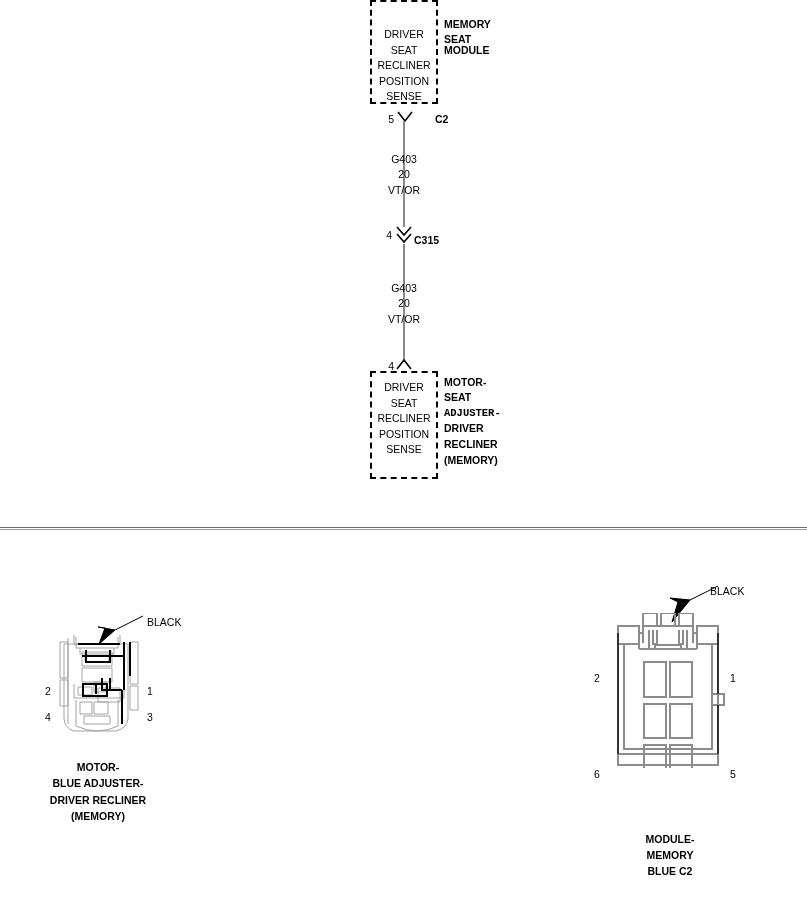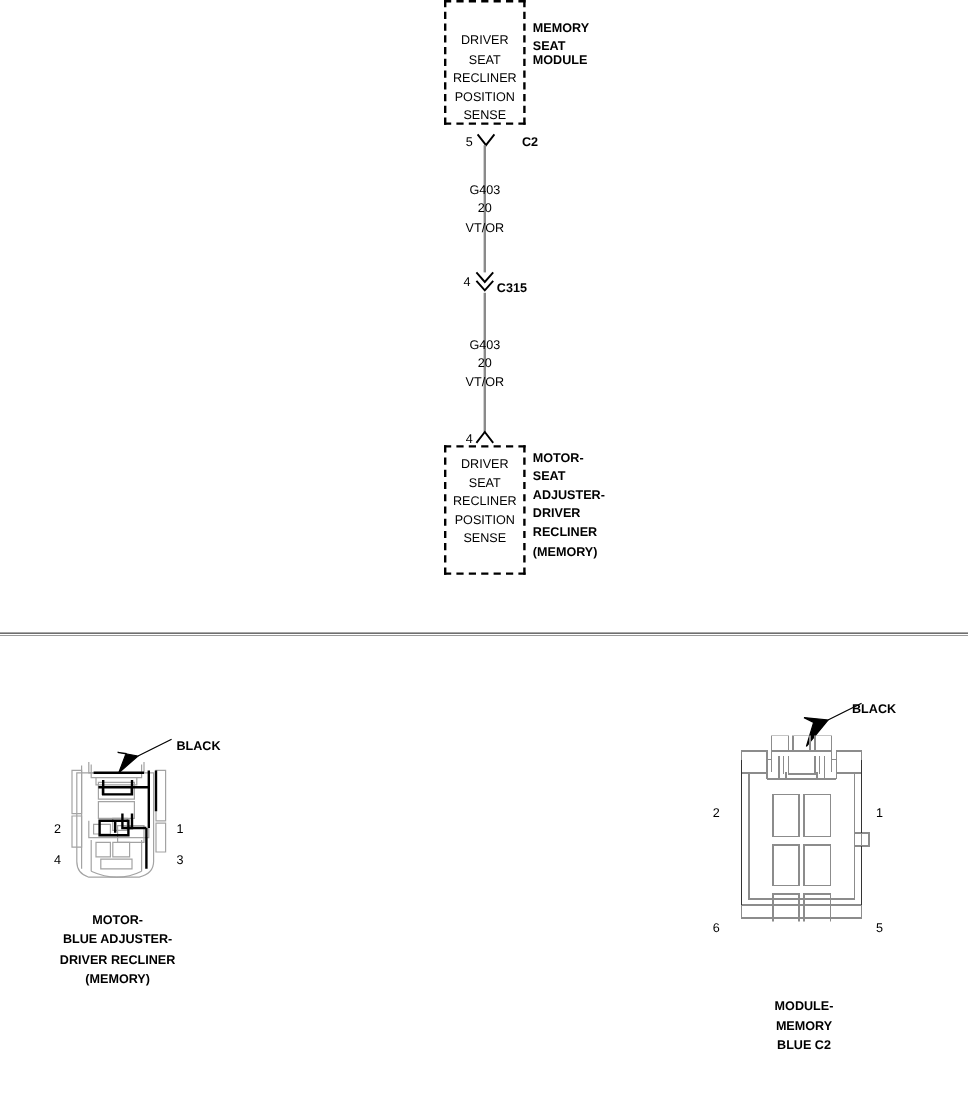--- a/index.html
+++ b/index.html
@@ -92,21 +92,21 @@
     line-height: 16.5px;
     font-weight: bold;
     text-align: center;
     color: #000;
     transform: translateX(-50%);
     white-space: nowrap;
   }
   .colorlbl {
     position: absolute;
     font-size: 10.5px;
-    font-weight: bold;
+    font-weight: normal;
     color: #000;
     white-space: nowrap;
   }
   .pinlbl {
     position: absolute;
     font-size: 10.5px;
     color: #000;
     white-space: nowrap;
   }
 </style>
@@ -165,21 +165,21 @@
   <div class="dashbox" style="left:370px; top:371px; width:68px; height:108px;"></div>
 
   <div class="devlabel" style="left:370px; top:380px; width:68px;">DRIVER</div>
   <div class="devlabel" style="left:370px; top:396px; width:68px;">SEAT</div>
   <div class="devlabel" style="left:370px; top:411px; width:68px;">RECLINER</div>
   <div class="devlabel" style="left:370px; top:427px; width:68px;">POSITION</div>
   <div class="devlabel" style="left:370px; top:442px; width:68px;">SENSE</div>
 
   <div class="sidelabel" style="left:444px; top:375px;">MOTOR-</div>
   <div class="sidelabel" style="left:444px; top:390px;">SEAT</div>
-  <div class="sidelabel" style="left:444px; top:406px;">ADJUSTER-</div>
+  <div class="sidelabel" style="left:444px; top:406px;font-family:Liberation Mono, monospace;">ADJUSTER-</div>
   <div class="sidelabel" style="left:444px; top:421px;">DRIVER</div>
   <div class="sidelabel" style="left:444px; top:437px;">RECLINER</div>
   <div class="sidelabel" style="left:444px; top:453px;">(MEMORY)</div>
 
 </div>
 
 <div id="divider"></div>
 
 <div class="abs" style="left:0px; top:560px; width:400px; height:300px;">
 

